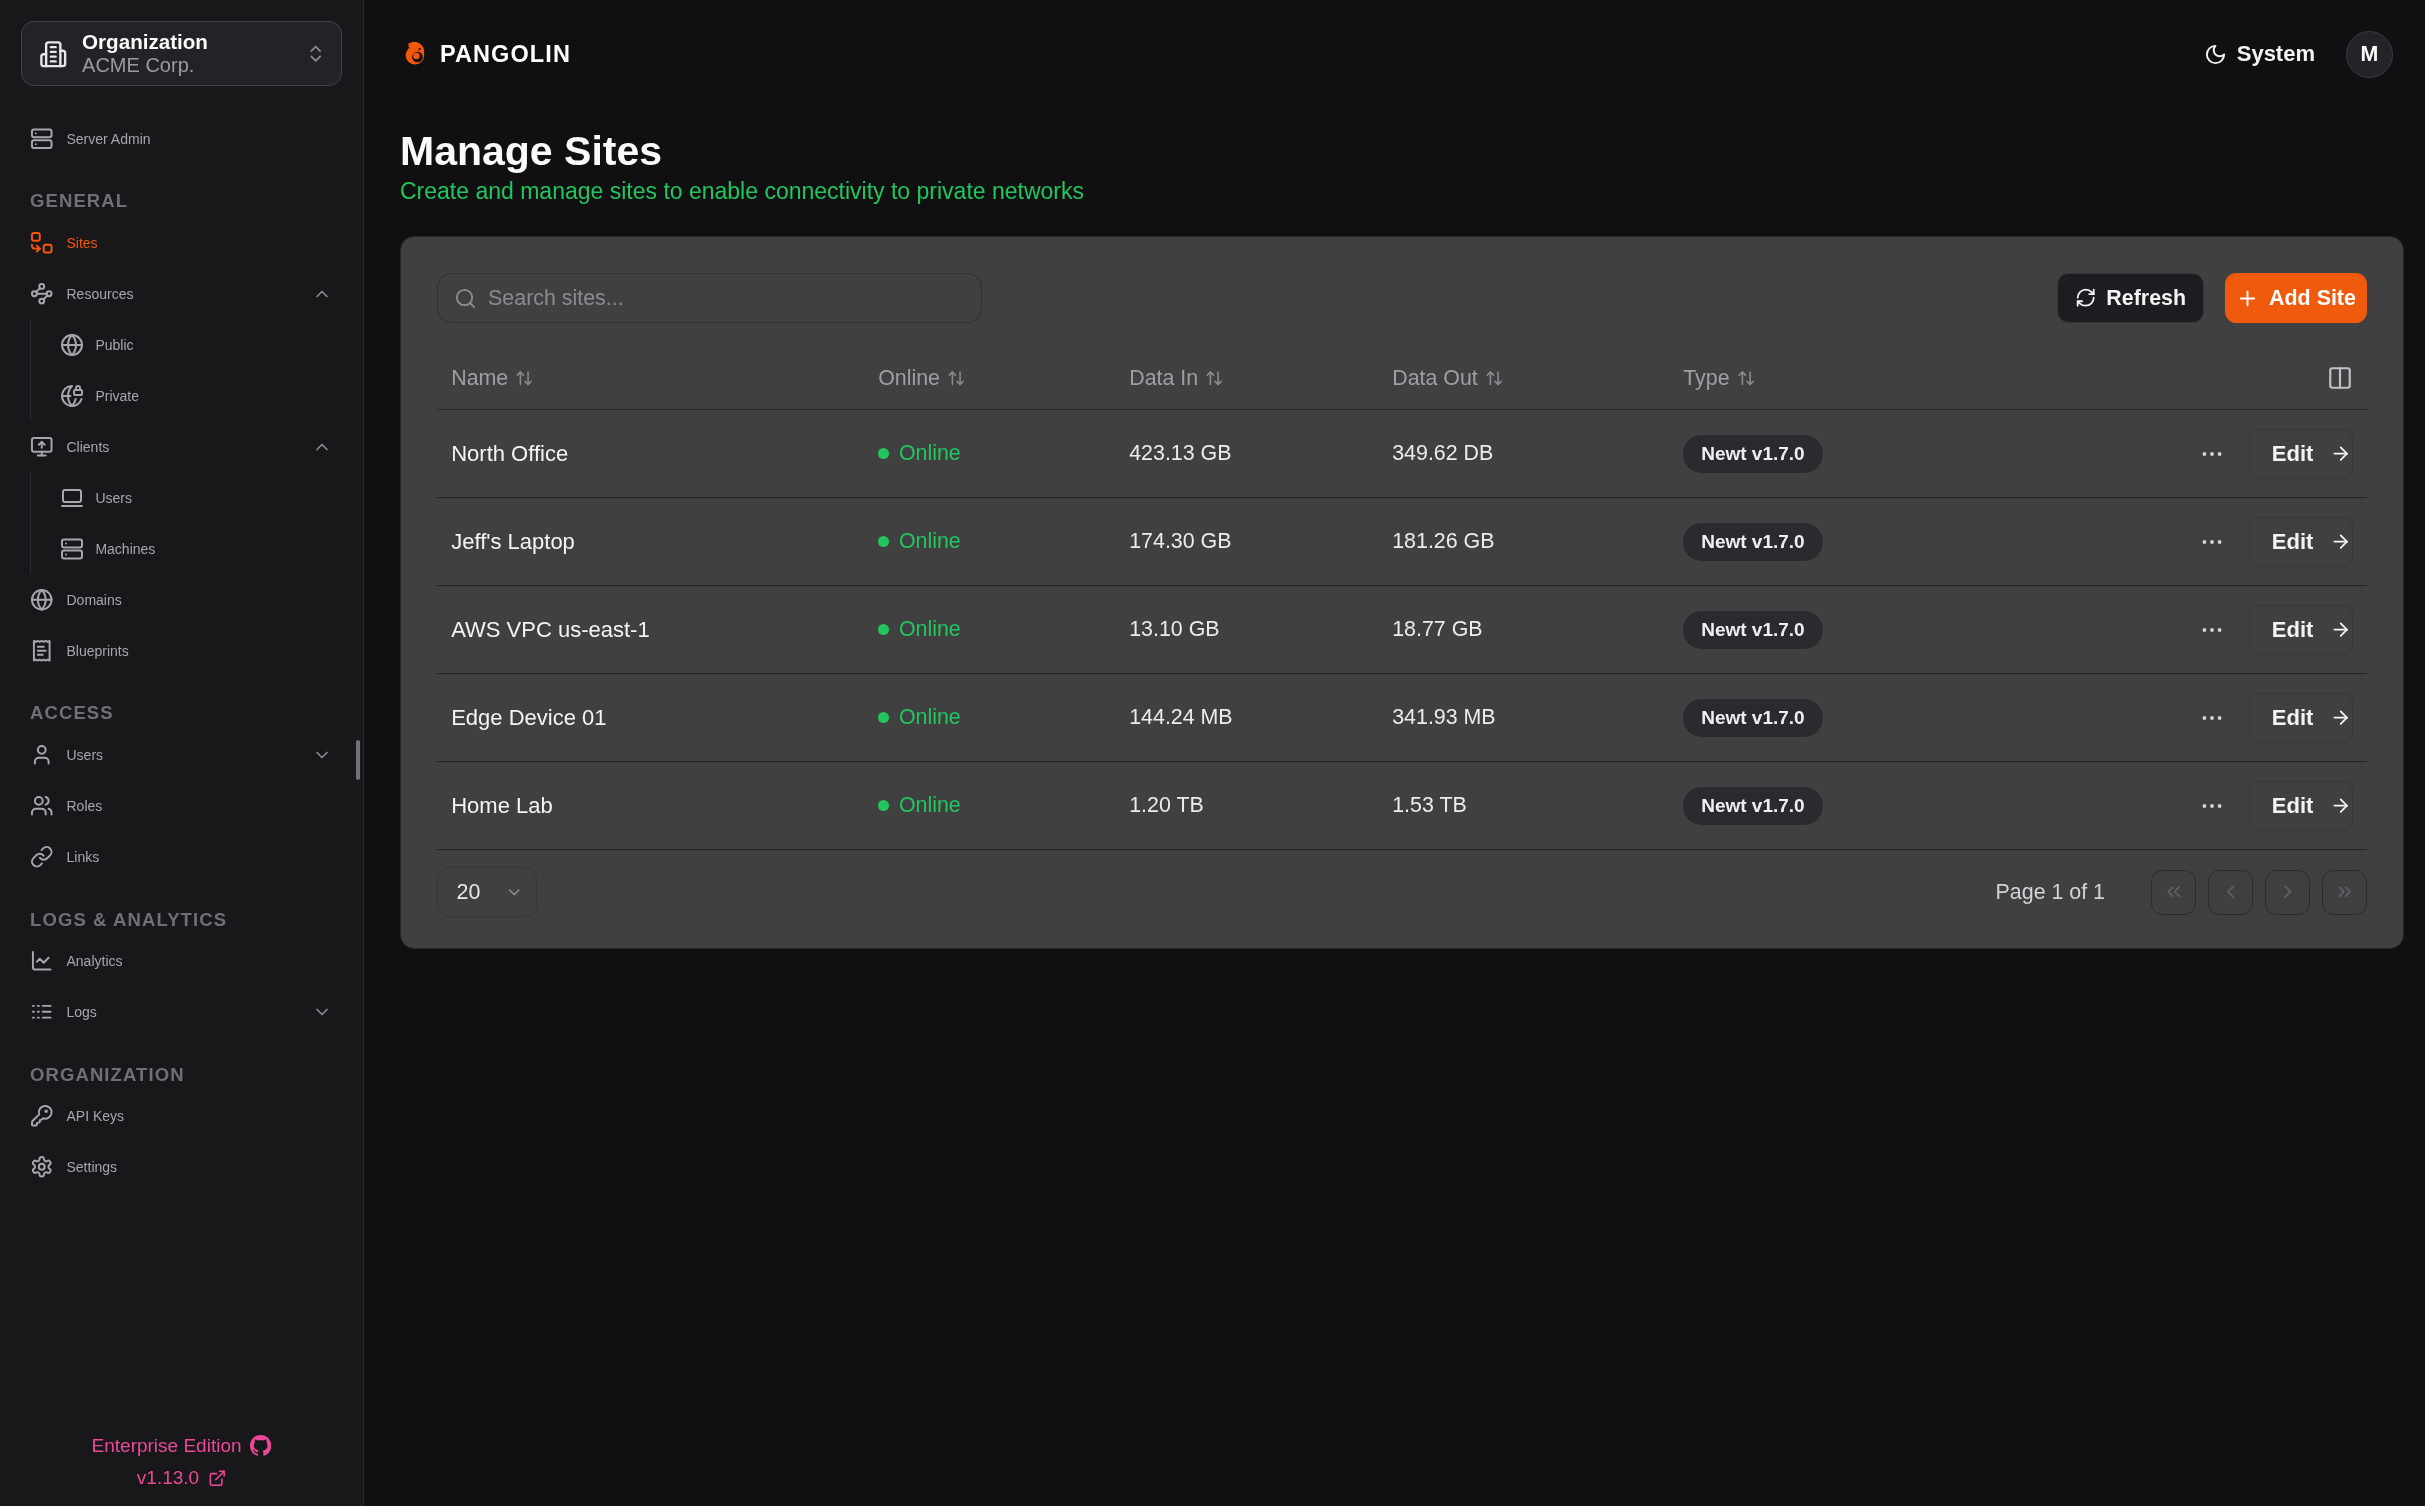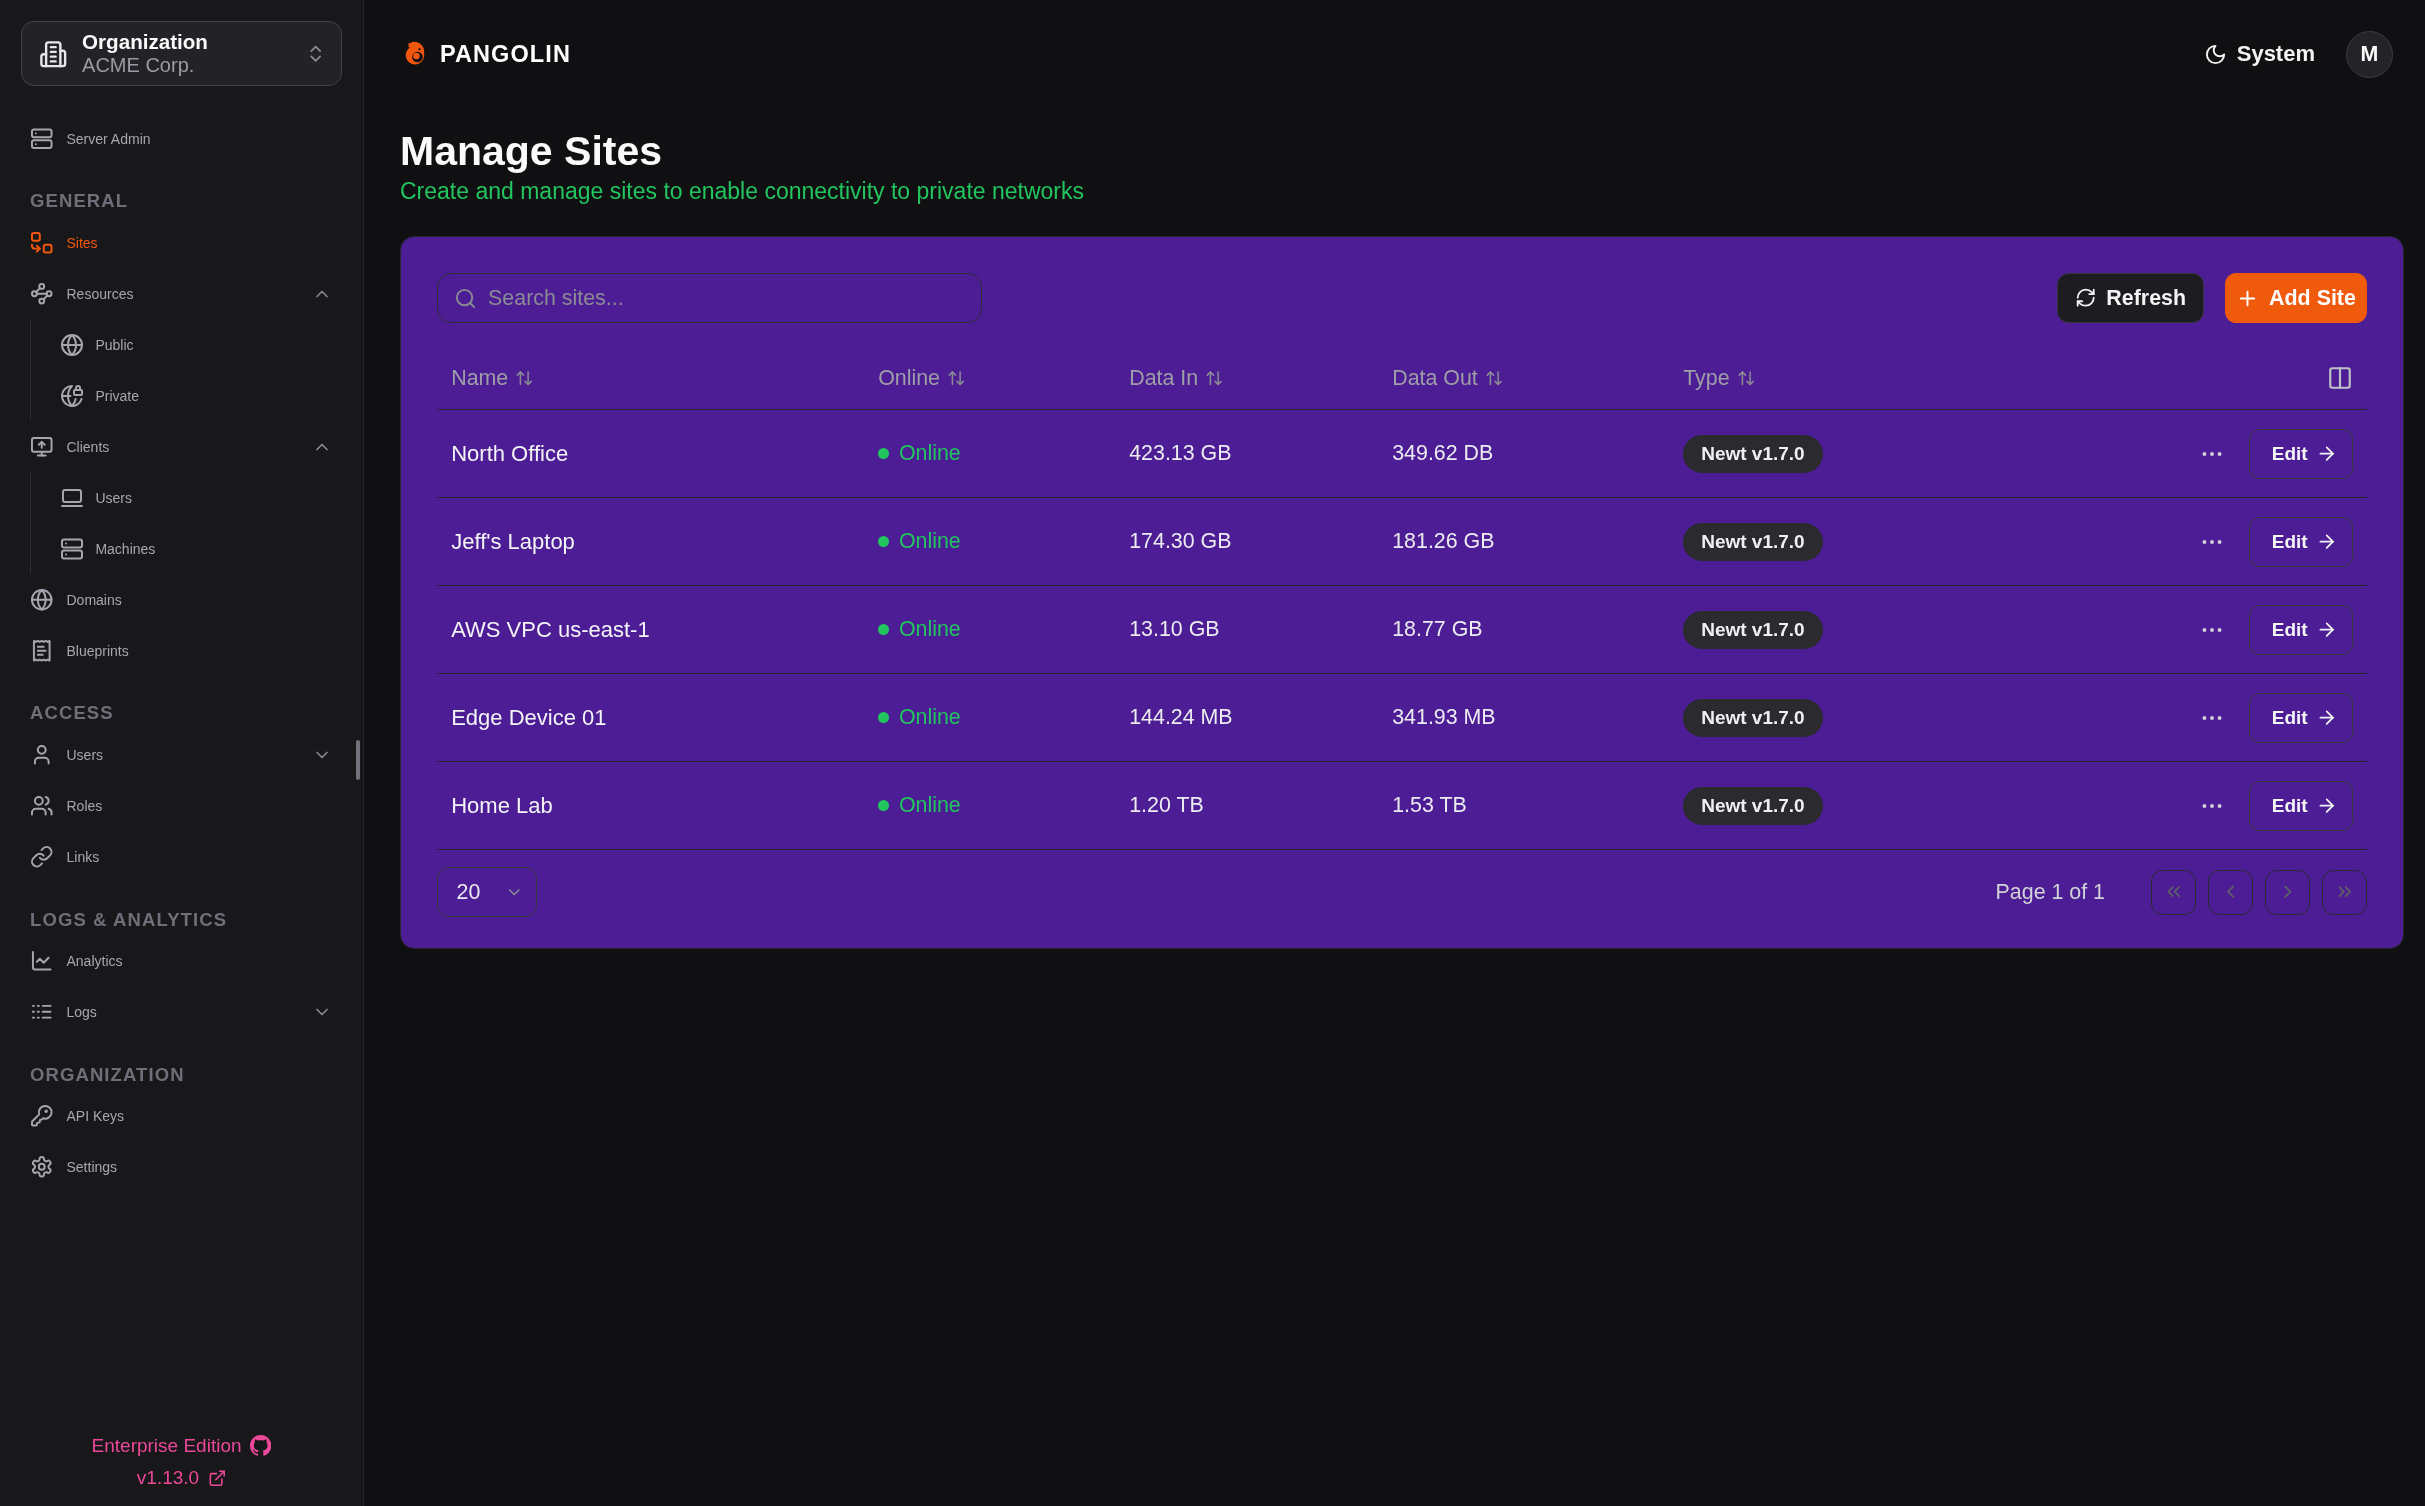--- a/index.html
+++ b/index.html
@@ -71,21 +71,21 @@
     border:1.4px solid #3a3a40; display:flex; align-items:center; justify-content:center;
     font-size:21.4px; font-weight:700; color:#fafafa; cursor:pointer;
   }
 
   .content { padding-left:36px; }
   .page-title { margin-top:20px; font-size:41px; font-weight:800; color:#fafafa; }
   .page-subtitle { margin-top:3px; font-size:23px; color:#22c55e; }
 
   .card {
     margin-top:31px; width:2004px; height:713px;
-    background:#4c1d95; border:1.4px solid #27272c; border-radius:14.2px;
+    background:#404040; border:1.4px solid #27272c; border-radius:14.2px;
     padding:36px;
   }
   .toolbar { display:flex; align-items:center; }
   .search-wrap {
     width:545px; height:50px; border:1.4px solid #2f2f35; border-radius:14.2px;
     display:flex; align-items:center; gap:11.4px; padding:0 15.7px; background:transparent;
   }
   .search-wrap svg { width:23px; height:23px; color:#8b8b94; flex:none; }
   .search-wrap input {
     flex:1; background:transparent; border:none; outline:none;
@@ -123,21 +123,21 @@
   .badge {
     display:inline-flex; align-items:center; height:38px; padding:14px 18px;
     border-radius:20px; background:#2a2a2f; font-size:19px; font-weight:600; color:#f0f0f3;
   }
   .cell-actions { display:flex; align-items:center; justify-content:flex-end; gap:24px; padding-right:14.2px; }
   .dots-btn { background:none; border:none; color:#d0d0d6; cursor:pointer; display:flex; }
   .dots-btn svg { width:26px; height:26px; }
   .edit-btn {
     width:104px; height:50px; border-radius:10px; border:1.4px solid #36363d;
     background:transparent; color:#f4f4f5; display:inline-flex; align-items:center;
-    justify-content:flex-start; gap:8.5px; font-size:19px; font-weight:600; cursor:pointer;
+    justify-content:space-between; gap:8.5px; font-size:22px; font-weight:600; cursor:pointer;
     font-family:inherit;
     padding-left:22px;
   }
   .edit-btn svg { width:21.4px; height:21.4px; }
 
   .pagination { margin-top:17px; display:flex; align-items:center; }
   .page-size {
     width:100px; height:50px; border:1.4px solid #36363d; border-radius:11.4px;
     display:flex; align-items:center; justify-content:space-between;
     padding:0 13px 0 18.5px; font-size:21.4px; color:#e8e8ed; cursor:pointer;

